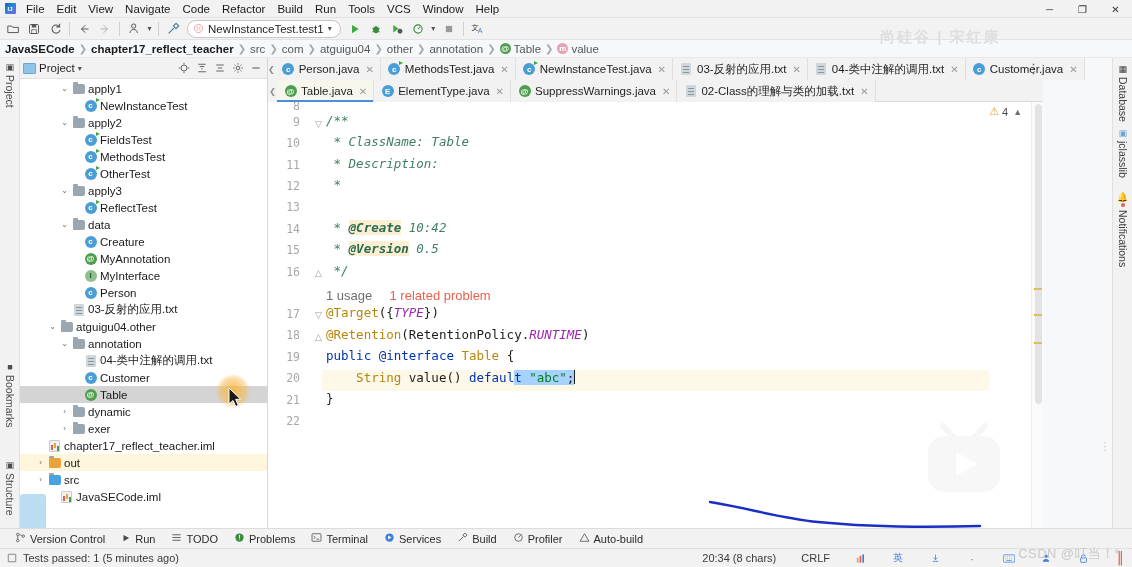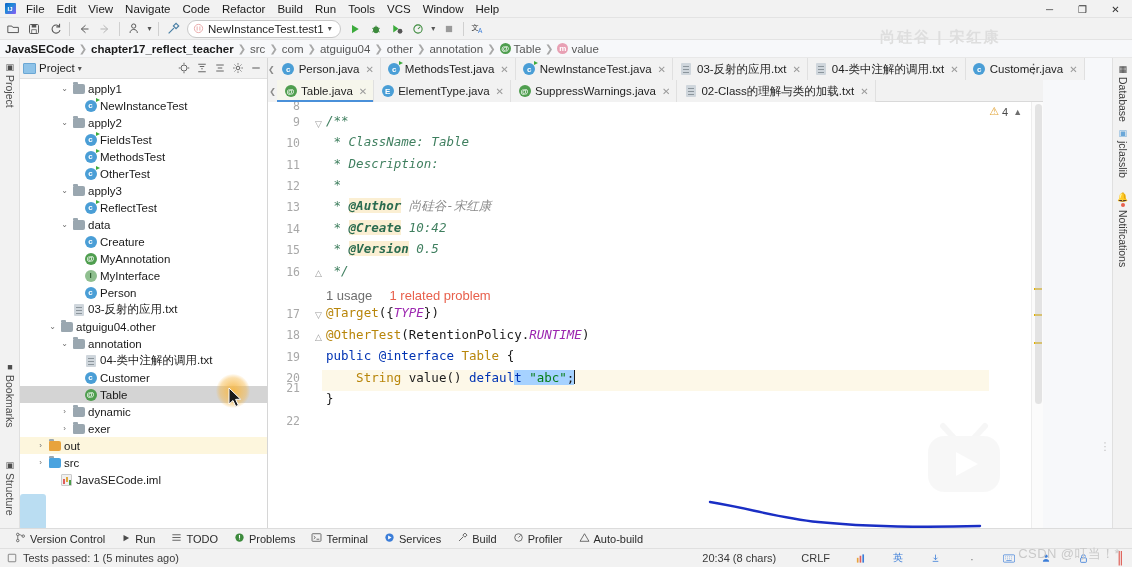--- a/index.html
+++ b/index.html
@@ -636,20 +636,27 @@
           </span>
           <span>dynamic</span>
         </div>
         <div class="trow" style="padding-left: 40px;">
           <span class="arrow">›</span>
           <span class="ticon">
             <span class="ic-folder" style="background:#9aa7b0"></span>
           </span>
           <span>exer</span>
         </div>
+        <div class="trow" style="padding-left: 16px;">
+          <span class="arrow empty"></span>
+          <span class="ticon">
+            <span class="ic-prop"></span>
+          </span>
+          <span>chapter17_reflect_teacher.iml</span>
+        </div>
         <div class="trow hl-out" style="padding-left: 16px;">
           <span class="arrow">›</span>
           <span class="ticon">
             <span class="ic-folder" style="background:#e8a33d"></span>
           </span>
           <span>out</span>
         </div>
         <div class="trow" style="padding-left: 16px;">
           <span class="arrow">›</span>
           <span class="ticon">
@@ -768,46 +775,45 @@
       <div class="lnum" style="top:56px;">11</div>
       <div class="lnum" style="top:77px;">12</div>
       <div class="lnum" style="top:98px;">13</div>
       <div class="lnum" style="top:120px;">14</div>
       <div class="lnum" style="top:141px;">15</div>
       <div class="lnum" style="top:163px;">16</div>
       <div class="lnum" style="top:205px;margin-left:36px;">17</div>
       <div class="lnum" style="top:226px;">18</div>
       <div class="lnum" style="top:248px;">19</div>
       <div class="lnum" style="top:269px;">20</div>
-      <div class="lnum" style="top:279px;">21</div>
+      <div class="lnum" style="top:291px;">21</div>
       <div class="lnum" style="top:312px;">22</div>
 
       <div class="fold" style="top:17px;">▽</div>
       <div class="fold" style="top:166px;">△</div>
       <div class="fold" style="top:208px;">▽</div>
       <div class="fold" style="top:230px;">△</div>
     </div>
 
     <div class="hint" style="top:186px;">
       <span class="u">1 usage</span>
       <span style="display:inline-block;width:10px;"></span>
       <span class="p">1 related problem</span>
     </div>
 
     <div class="code">
       <div class="cline" style="top:8px;"><span class="k-doc">/**</span></div>
       <div class="cline" style="top:29px;"><span class="k-doc"> * ClassName: Table</span></div>
       <div class="cline" style="top:51px;"><span class="k-doc"> * Description:</span></div>
       <div class="cline" style="top:72px;"><span class="k-doc"> *</span></div>
-      <div class="cline" style="top:93px;"><span class="k-doc"> * </span><span class="k-tag">@Author</span><span class="k-cn"> 尚硅谷-宋红康</span></div>
       <div class="cline" style="top:115px;"><span class="k-doc"> * </span><span class="k-tag">@Create</span><span class="k-doc"> 10:42</span></div>
       <div class="cline" style="top:136px;"><span class="k-doc"> * </span><span class="k-tag">@Version</span><span class="k-doc"> 0.5</span></div>
       <div class="cline" style="top:158px;"><span class="k-doc"> */</span></div>
       <div class="cline" style="top:200px;"><span class="k-ann">@Target</span><span class="k-plain">({</span><span class="k-ital">TYPE</span><span class="k-plain">})</span></div>
-      <div class="cline" style="top:222px;"><span class="k-ann">@OtherTest</span><span class="k-plain">(RetentionPolicy.</span><span class="k-ital">RUNTIME</span><span class="k-plain">)</span></div>
+      <div class="cline" style="top:222px;"><span class="k-ann">@Retention</span><span class="k-plain">(RetentionPolicy.</span><span class="k-ital">RUNTIME</span><span class="k-plain">)</span></div>
       <div class="cline" style="top:243px;"><span class="k-kw">public</span><span class="k-plain"> </span><span class="k-kw">@interface</span><span class="k-plain"> </span><span class="k-cls">Table</span><span class="k-plain"> {</span></div>
       <div class="cline" style="top:265px;"><span class="k-plain">    </span><span class="k-cls">String</span><span class="k-plain"> value() </span><span class="k-kw">defaul</span><span class="k-sel"><span class="k-kw">t</span><span class="k-plain"> </span><span class="k-str">"abc"</span><span class="k-plain">;</span></span><span class="caret"></span></div>
       <div class="cline" style="top:286px;"><span class="k-plain">}</span></div>
     </div>
 
     <svg class="annot-line" width="290" height="35" viewBox="0 0 290 35">
       <path d="M2 2 C40 8, 70 18, 110 22 C150 26, 200 28, 272 26" fill="none" stroke="#1a2ec4" stroke-width="2.4" stroke-linecap="round"></path>
     </svg>
 
     <div class="wm-logo">

